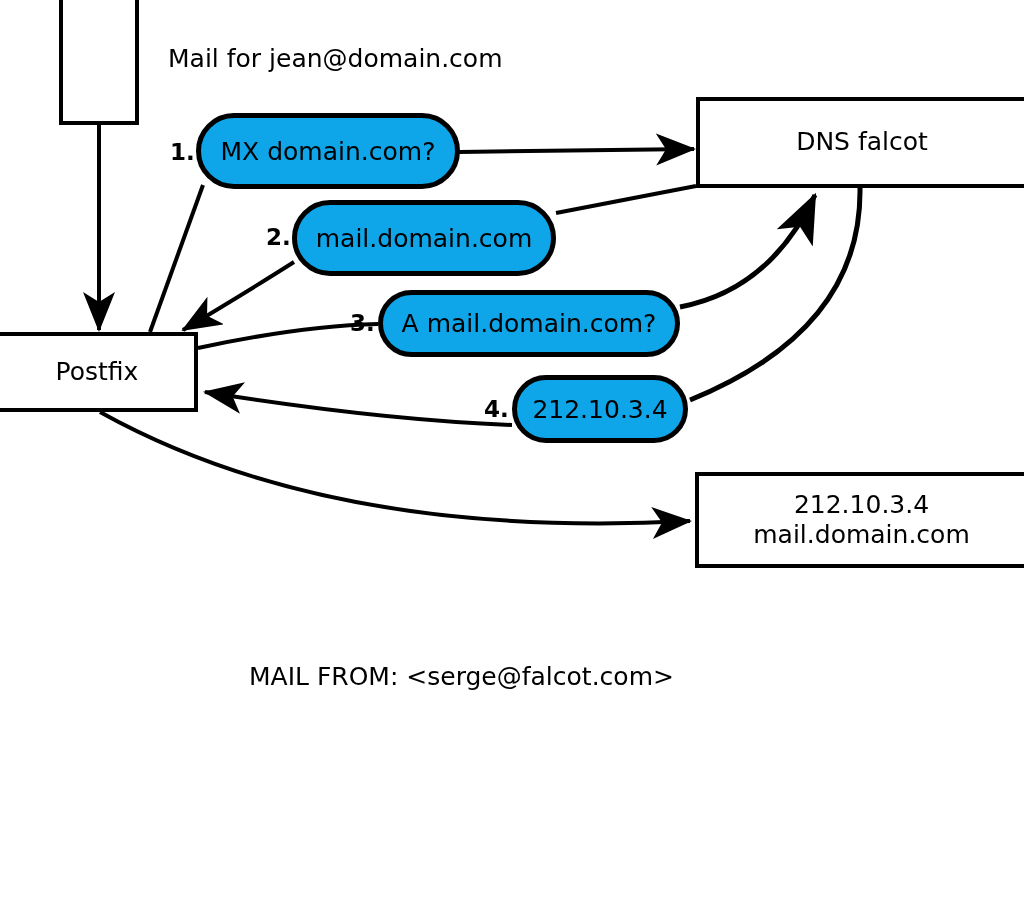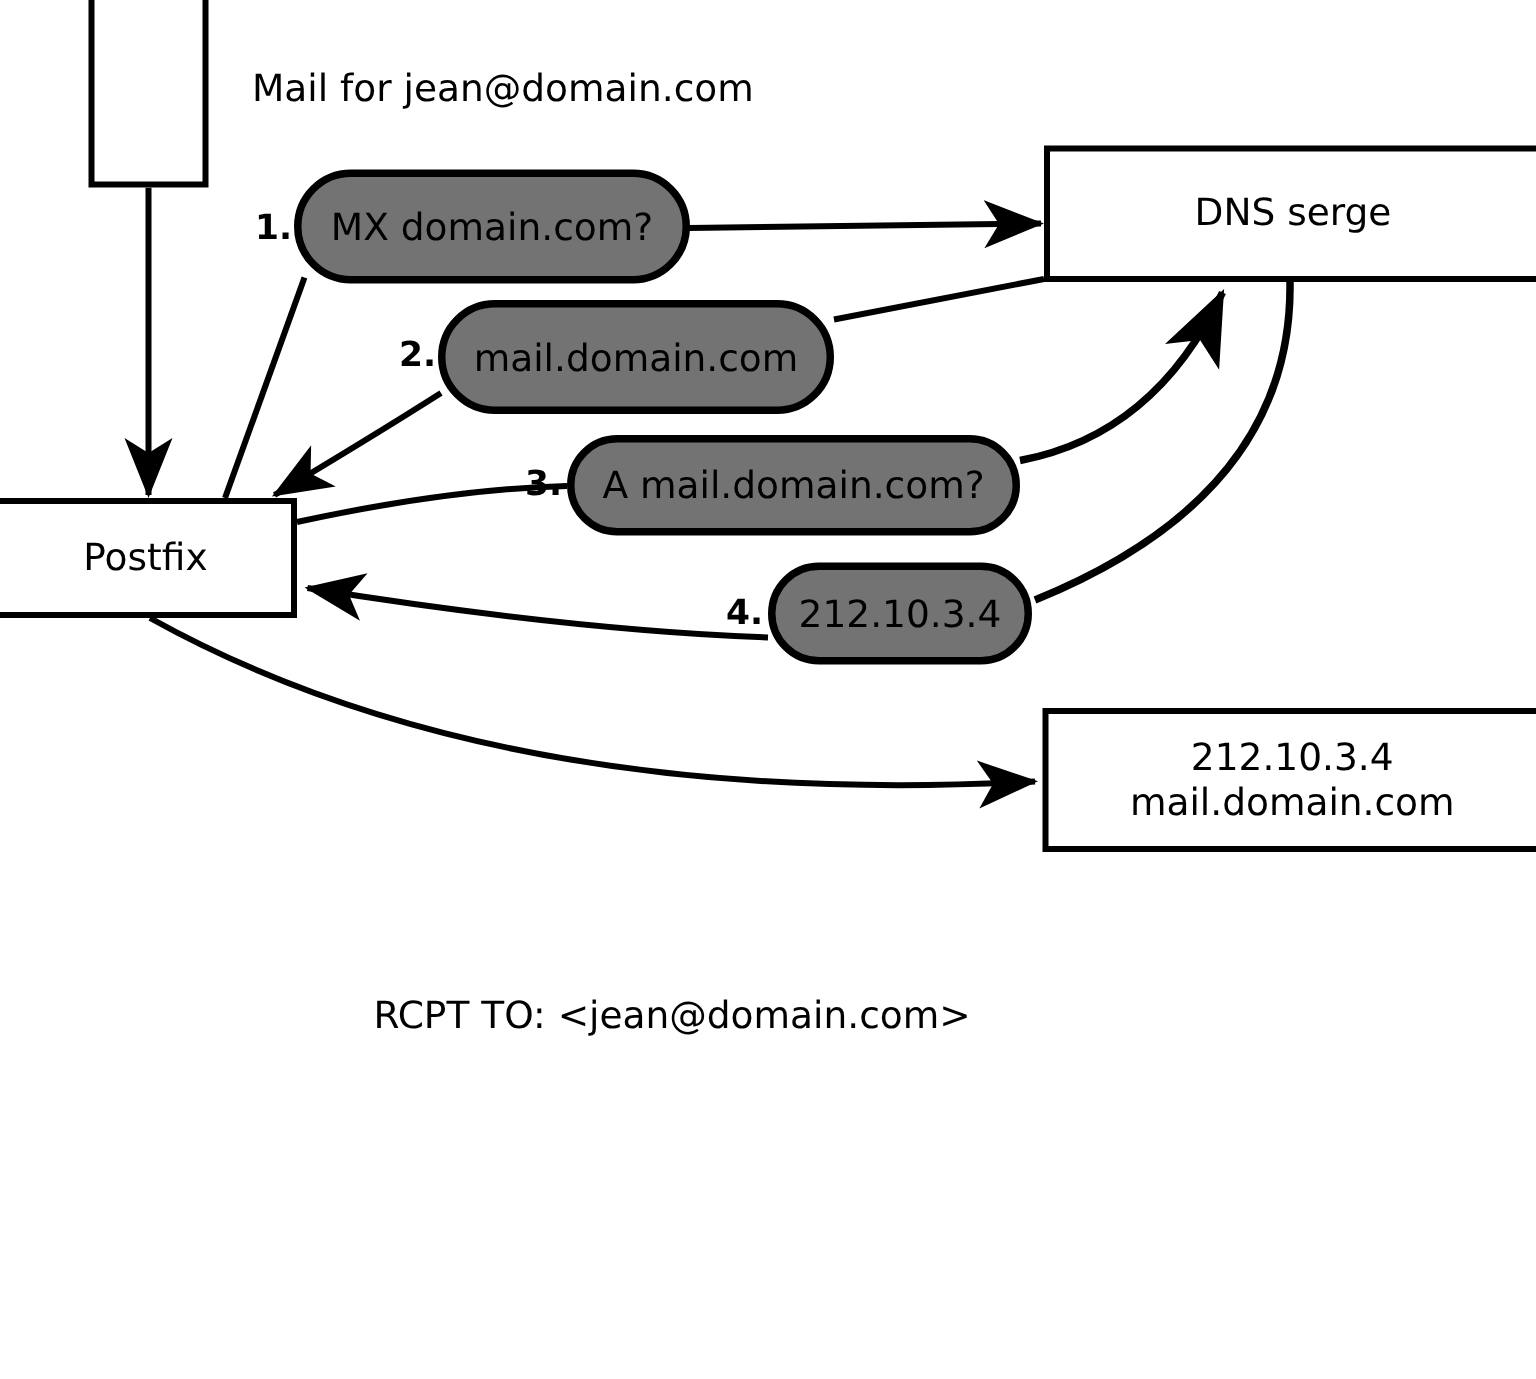--- a/index.html
+++ b/index.html
@@ -35,21 +35,21 @@
     align-items: center;
     justify-content: center;
     text-align: center;
     line-height: 1.22;
     font-size: 25px;
   }
   .bubble {
     position: absolute;
     box-sizing: border-box;
     border: 5px solid #000000;
-    background: #737373;
+    background: #0ea5e9;
     border-radius: 999px;
     display: flex;
     align-items: center;
     justify-content: center;
     text-align: center;
     font-size: 25px;
     z-index: 5;
   }
   .step-num {
     position: absolute;
@@ -119,21 +119,21 @@
     <span></span>
   </div>
 
   <div class="plain-label" style="left:168px; top:44px;">Mail for jean@domain.com</div>
 
   <div class="node-box" style="left:-4px; top:332px; width:202px; height:80px;">
     <span>Postfix</span>
   </div>
 
   <div class="node-box" style="left:696px; top:97px; width:332px; height:91px;">
-    <span>DNS serge</span>
+    <span>DNS falcot</span>
   </div>
 
   <div class="node-box" style="left:695px; top:472px; width:333px; height:96px; flex-direction:column;">
     <span>212.10.3.4</span>
     <span>mail.domain.com</span>
   </div>
 
   <div class="step-num" style="left:170px; top:139px;">1.</div>
   <div class="bubble" style="left:196px; top:113px; width:264px; height:76px;">
     <span>MX domain.com?</span>
@@ -149,21 +149,21 @@
     <span>A mail.domain.com?</span>
   </div>
 
   <div class="step-num" style="left:484px; top:396px;">4.</div>
   <div class="bubble" style="left:512px; top:375px; width:176px; height:68px;">
     <span>212.10.3.4</span>
   </div>
 
 
   <div class="smtp-block" style="left:249px; top:597px;">
-    <span class="smtp-line">RCPT TO: &lt;jean@domain.com&gt;</span>
+    <span class="smtp-line">MAIL FROM: &lt;serge@falcot.com&gt;</span>
     
     
     
     
     
     
     
   </div>
 
 </div>

